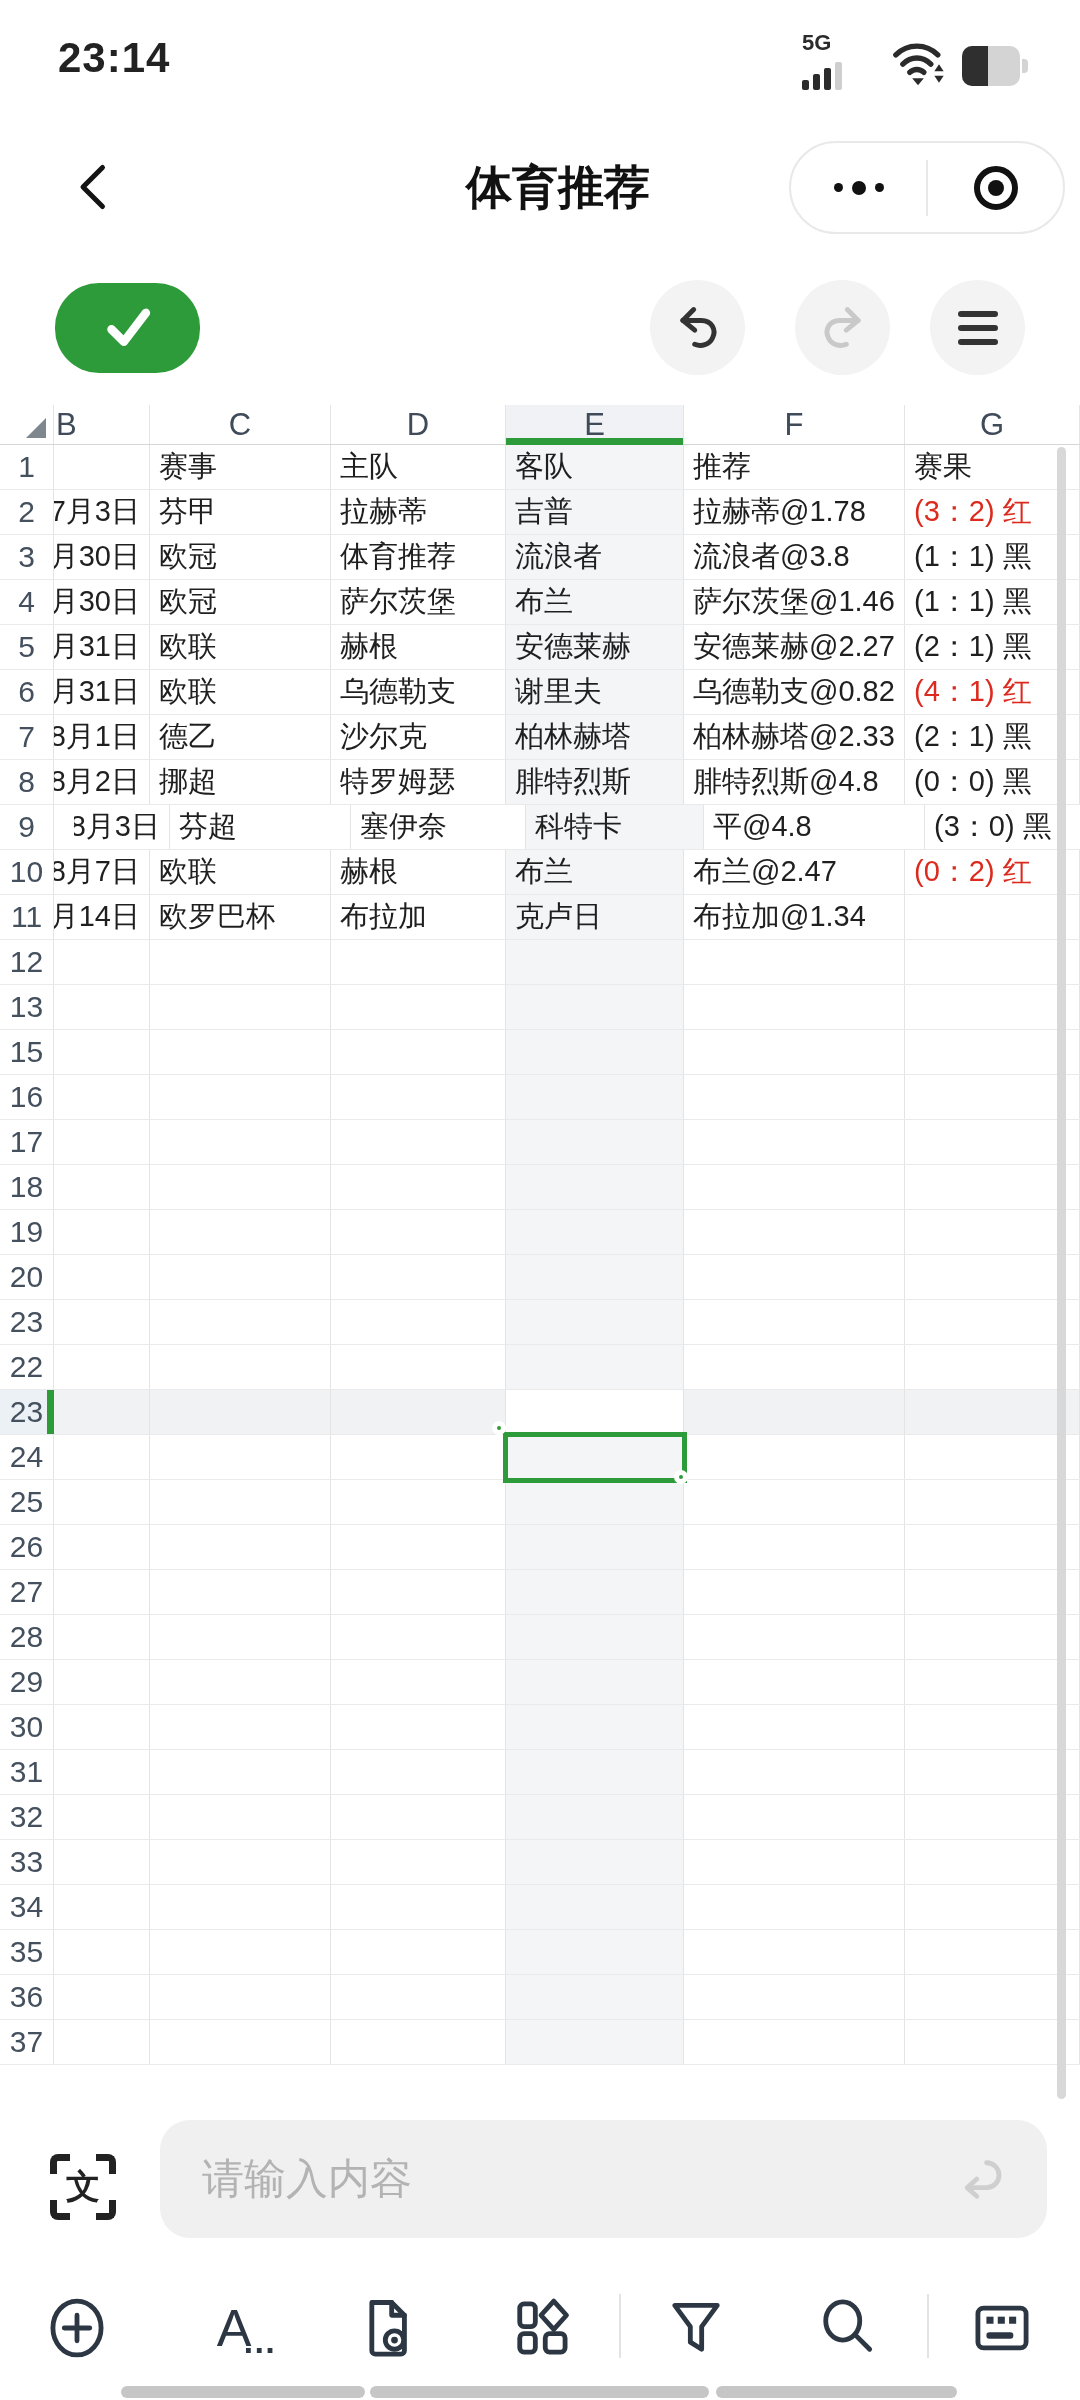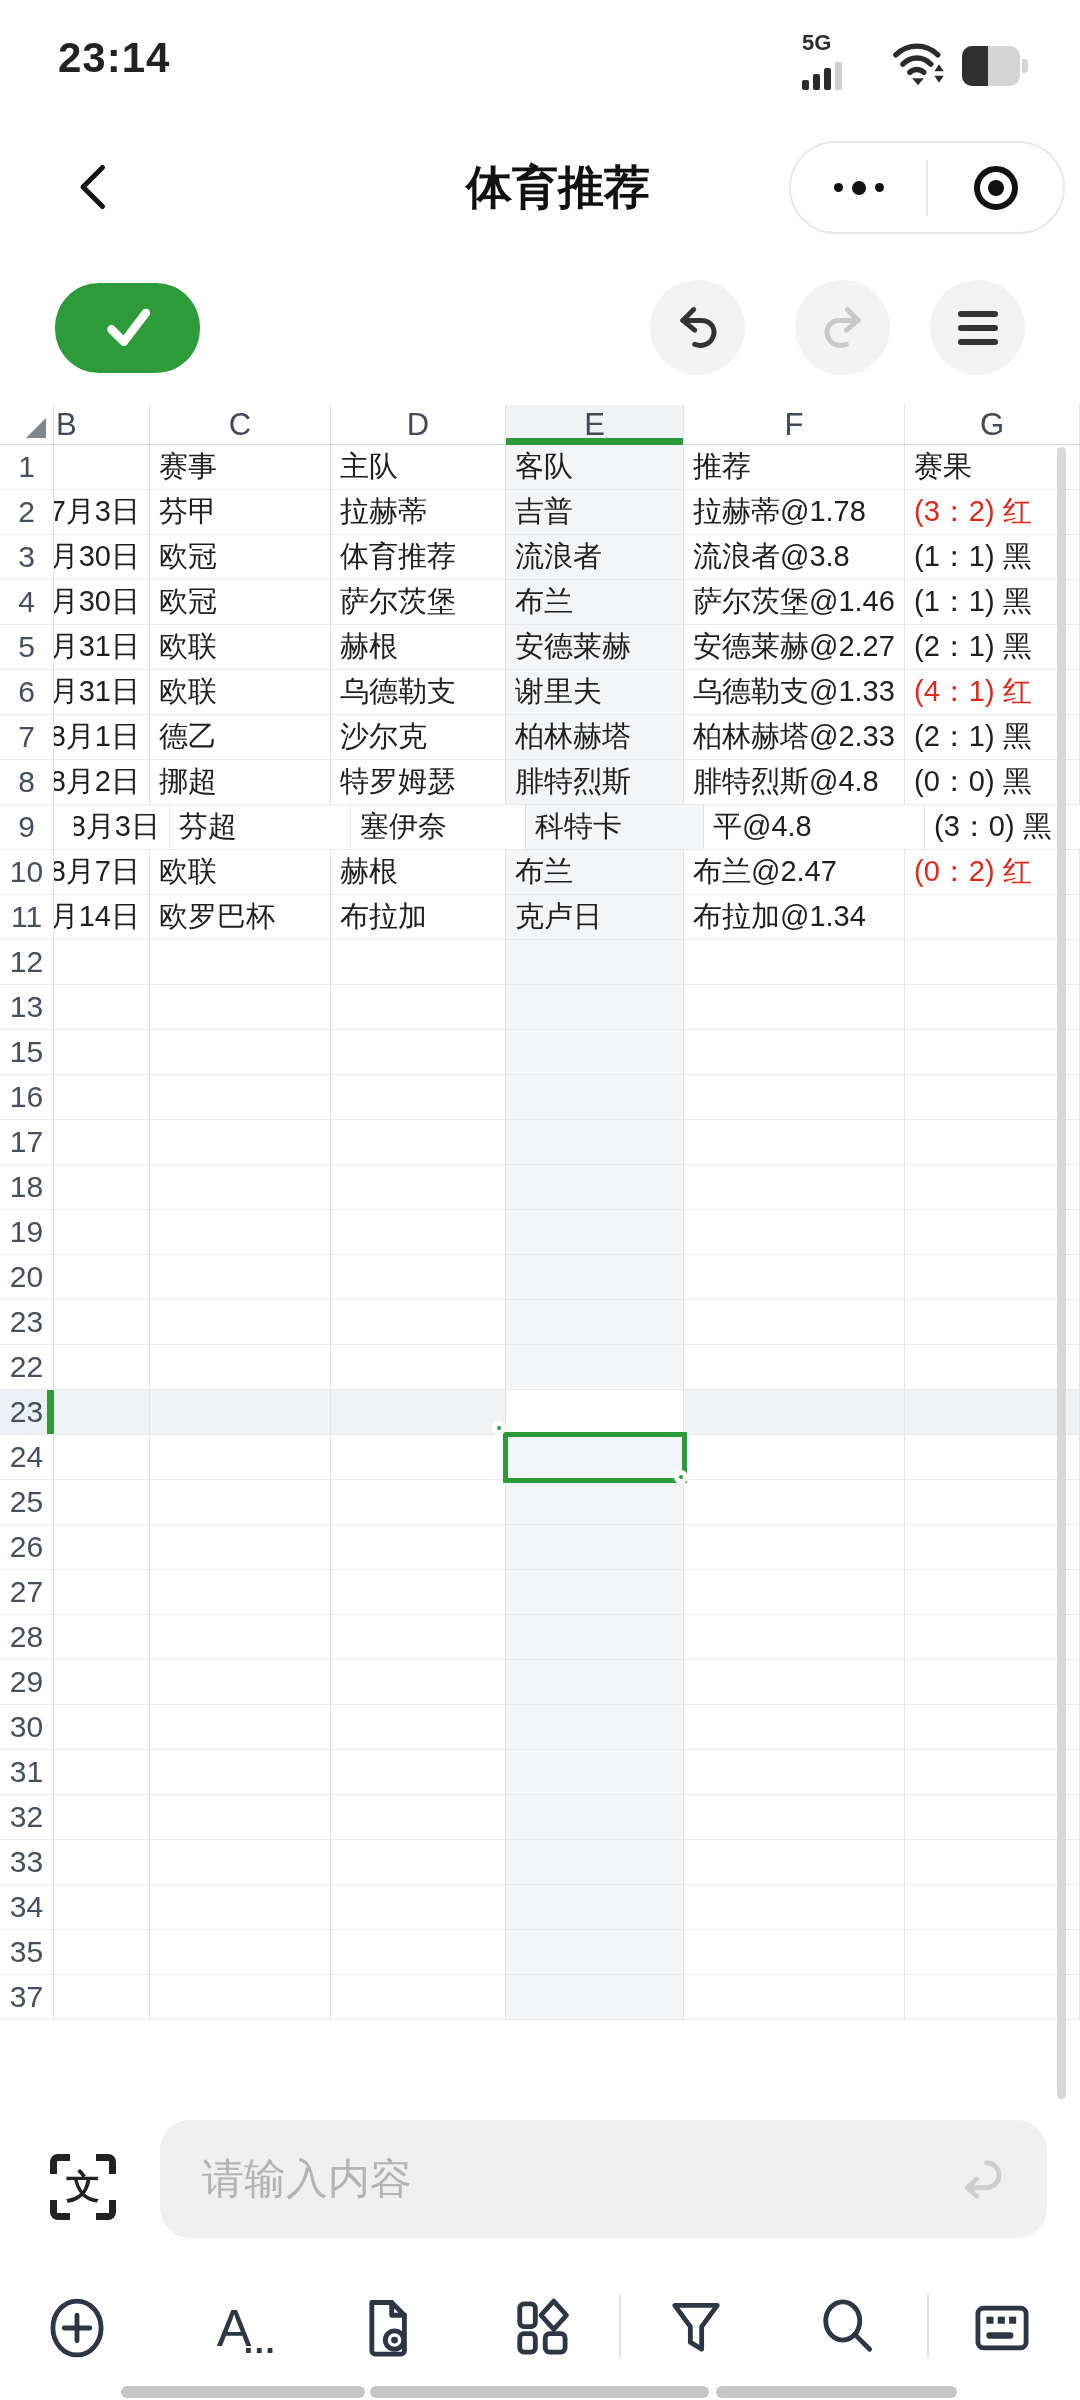--- a/index.html
+++ b/index.html
@@ -259,21 +259,21 @@
           <div class="cell tintE" style="width: 178px;">安德莱赫</div>
           <div class="cell" style="width: 221px;">安德莱赫@2.27</div>
           <div class="cell" style="width: 175px;">(2：1) 黑</div>
         </div>
         <div class="g-row">
           <div class="row-num">6</div>
           <div class="cell date" style="width: 96px;">7月31日</div>
           <div class="cell" style="width: 181px;">欧联</div>
           <div class="cell" style="width: 175px;">乌德勒支</div>
           <div class="cell tintE" style="width: 178px;">谢里夫</div>
-          <div class="cell" style="width: 221px;">乌德勒支@1.33</div>
+          <div class="cell" style="width: 221px;">乌德勒支@0.82</div>
           <div class="cell res-red" style="width: 175px;">(4：1) 红</div>
         </div>
         <div class="g-row">
           <div class="row-num">7</div>
           <div class="cell date" style="width: 96px;">8月1日</div>
           <div class="cell" style="width: 181px;">德乙</div>
           <div class="cell" style="width: 175px;">沙尔克</div>
           <div class="cell tintE" style="width: 178px;">柏林赫塔</div>
           <div class="cell" style="width: 221px;">柏林赫塔@2.33</div>
           <div class="cell" style="width: 175px;">(2：1) 黑</div>
@@ -507,20 +507,29 @@
           <div class="row-num">34</div>
           <div class="cell" style="width: 96px;"></div>
           <div class="cell" style="width: 181px;"></div>
           <div class="cell" style="width: 175px;"></div>
           <div class="cell tintE" style="width: 178px;"></div>
           <div class="cell" style="width: 221px;"></div>
           <div class="cell" style="width: 175px;"></div>
         </div>
         <div class="g-row">
           <div class="row-num">35</div>
+          <div class="cell" style="width: 96px;"></div>
+          <div class="cell" style="width: 181px;"></div>
+          <div class="cell" style="width: 175px;"></div>
+          <div class="cell tintE" style="width: 178px;"></div>
+          <div class="cell" style="width: 221px;"></div>
+          <div class="cell" style="width: 175px;"></div>
+        </div>
+        <div class="g-row">
+          <div class="row-num">36</div>
           <div class="cell" style="width: 96px;"></div>
           <div class="cell" style="width: 181px;"></div>
           <div class="cell" style="width: 175px;"></div>
           <div class="cell tintE" style="width: 178px;"></div>
           <div class="cell" style="width: 221px;"></div>
           <div class="cell" style="width: 175px;"></div>
         </div>
         <div class="g-row">
           <div class="row-num">37</div>
           <div class="cell" style="width: 96px;"></div>

